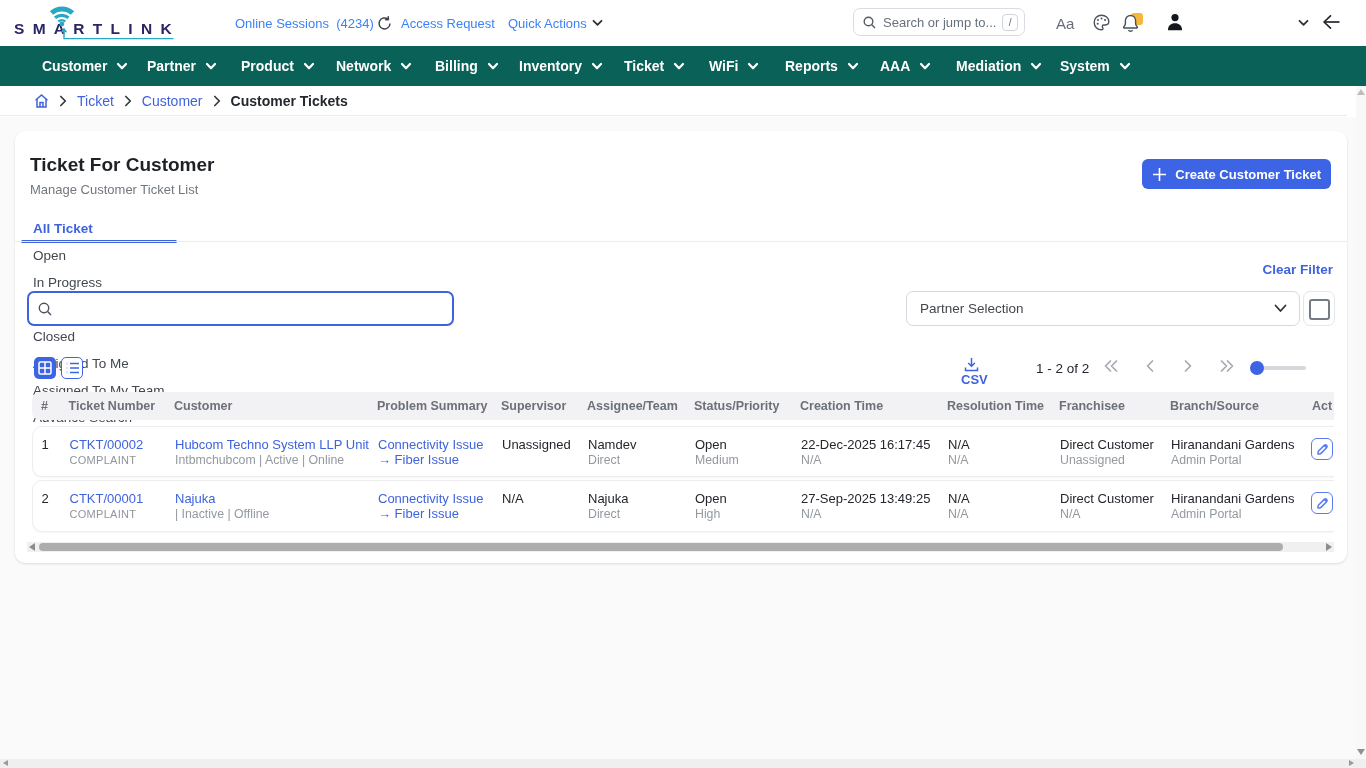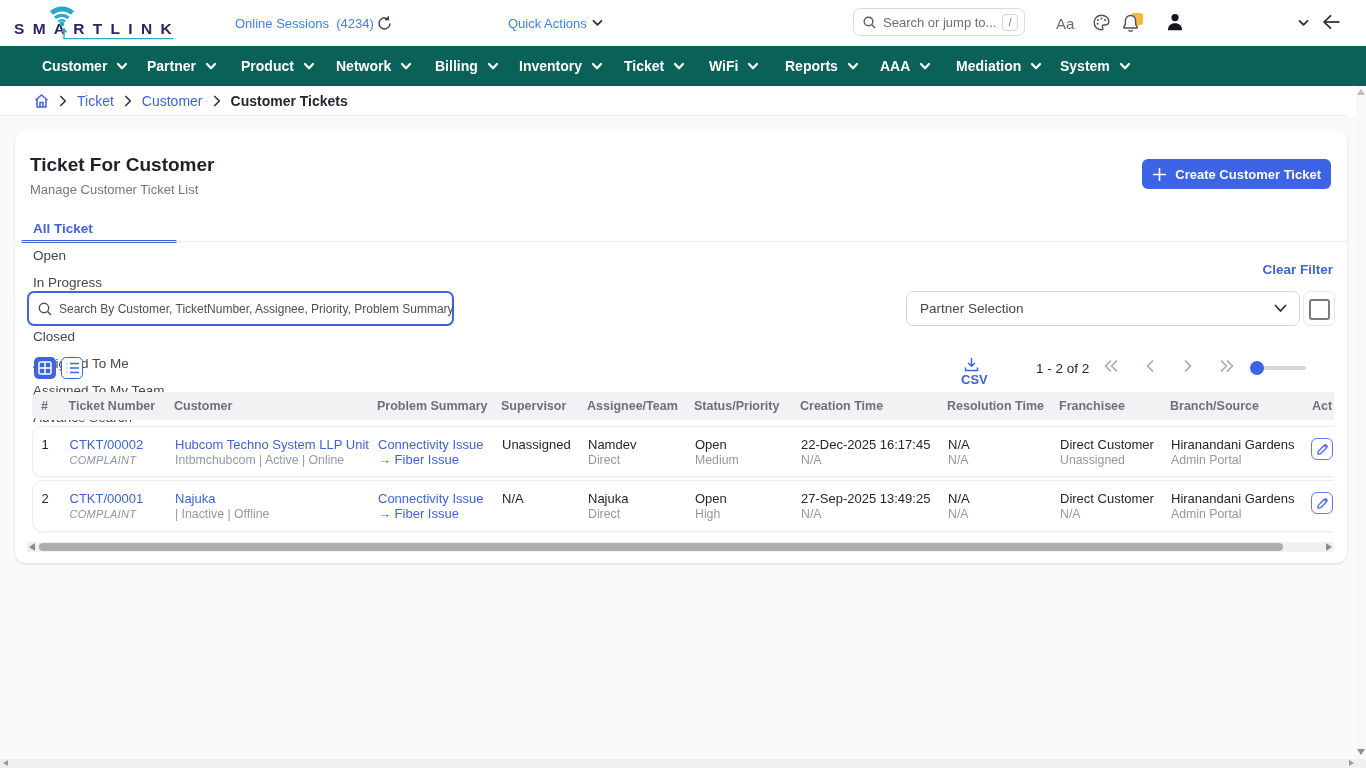--- a/index.html
+++ b/index.html
@@ -67,21 +67,21 @@
 
 #tablewrap { position:absolute; left:17px; top:261px; width:1302px; height:141px; overflow:hidden; }
 .hrow { position:absolute; left:0; top:0; width:1331px; height:28px; background:#f2f2f4; border-radius:8px; }
 .hc { position:absolute; top:0; height:28px; display:flex; align-items:center; font-size:12.5px; font-weight:bold; color:#6c7079; white-space:nowrap; }
 .rowcard { position:absolute; left:0; width:1330px; background:#fff; border:1px solid #ededf0; border-radius:10px; box-shadow:0 1px 2px rgba(30,30,60,.04); }
 .cell { position:absolute; top:0; white-space:nowrap; }
 .cell .main { position:absolute; top:9.5px; color:#23262c; font-size:13px; line-height:16px; white-space:nowrap; }
 .cell .link { position:absolute; top:9.5px; color:#3e63dd; font-size:13px; line-height:16px; white-space:nowrap; }
 .cell .link2 { position:absolute; top:24.5px; color:#3e63dd; font-size:13px; line-height:16px; white-space:nowrap; }
 .cell .sub { position:absolute; top:25.5px; color:#94999f; font-size:12.3px; line-height:15px; white-space:nowrap; }
-.cell .tag { position:absolute; top:27px; color:#8f949c; font-size:11px; letter-spacing:.3px; white-space:nowrap;font-style:italic; }
+.cell .tag { position:absolute; top:27px; color:#8f949c; font-size:11px; letter-spacing:.3px; white-space:nowrap; }
 .editbtn { position:absolute; width:22px; height:22px; border:1.5px solid #5a7bf0; border-radius:6px; display:flex; align-items:center; justify-content:center; background:#fff; }
 
 
 #hscroll { position:absolute; left:12px; top:411px; width:1307px; height:10px; background:#f0f0f0; }
 #hscroll .thumb { position:absolute; left:12px; top:1px; width:1244px; height:8px; background:#adadad; border-radius:4px; }
 
 
 #vsb { position:absolute; left:1356px; top:86px; width:10px; height:673px; background:#f8f8f8; }
 #hsb { position:absolute; left:0; top:759px; width:1366px; height:9px; background:#efefef; }
 .tri { position:absolute; width:0; height:0; }
@@ -100,20 +100,21 @@
     <circle cx="47.9" cy="24" r="2.4" fill="#29a8c6"></circle>
     <path d="M50 30 L50 38.6 L159.5 38.6" stroke="#29a8c6" stroke-width="1.4" fill="none"></path>
     <path d="M50 27.5 l-3.2 4.8 h6.4 z" fill="#29a8c6"></path>
   </svg>
 
   <div class="hdritem" style="left:235px">Online Sessions&nbsp; (4234)</div>
   <svg class="abs" style="left:377px; top:16px" width="15" height="15" viewBox="0 0 15 15" fill="none" stroke="#3e434b" stroke-width="1.5">
     <path d="M13 7.5 A 5.5 5.5 0 1 1 11 3.2"></path>
     <path d="M11.2 0.8 L11.4 3.6 L8.6 3.8" stroke-linecap="round"></path>
   </svg>
+  <div class="hdritem" style="left:401px">Access Request</div>
   <div class="hdritem" style="left:508px">Quick Actions</div>
   <svg class="abs" style="left:592px; top:19px" width="11" height="8" viewBox="0 0 11 8" fill="none" stroke="#2e3339" stroke-width="1.8">
       <path d="M1.5 1.8 L5.5 5.8 L9.5 1.8" stroke-linecap="round" stroke-linejoin="round"></path>
     </svg>
 
   <div id="searchbox">
     <svg width="13" height="13" viewBox="0 0 13 13" fill="none" stroke="#545b64" stroke-width="1.4">
         <circle cx="5.5" cy="5.5" r="4.3"></circle>
         <path d="M8.8 8.8 L12 12"></path>
       </svg>
@@ -240,21 +241,20 @@
   </div>
   <div id="tabline"></div>
 
   <div id="clearfilter">Clear Filter</div>
 
   <div class="input" id="searchinput">
     <svg width="14" height="14" viewBox="0 0 14 14" fill="none" stroke="#4b515a" stroke-width="1.4">
           <circle cx="6" cy="6" r="4.7"></circle>
           <path d="M9.6 9.6 L13 13"></path>
         </svg>
-    <span class="ph">Search By Customer, TicketNumber, Assignee, Priority, Problem Summary</span>
   </div>
   <div class="input" id="partner">Partner Selection
     <svg width="13" height="9" viewBox="0 0 13 9" fill="none" stroke="#2e3339" stroke-width="1.8">
           <path d="M1.5 1.5 L6.5 7 L11.5 1.5" stroke-linecap="round" stroke-linejoin="round"></path>
         </svg>
   </div>
   <div id="checkbtn">
         <div class="sq"></div>
       </div>
 

